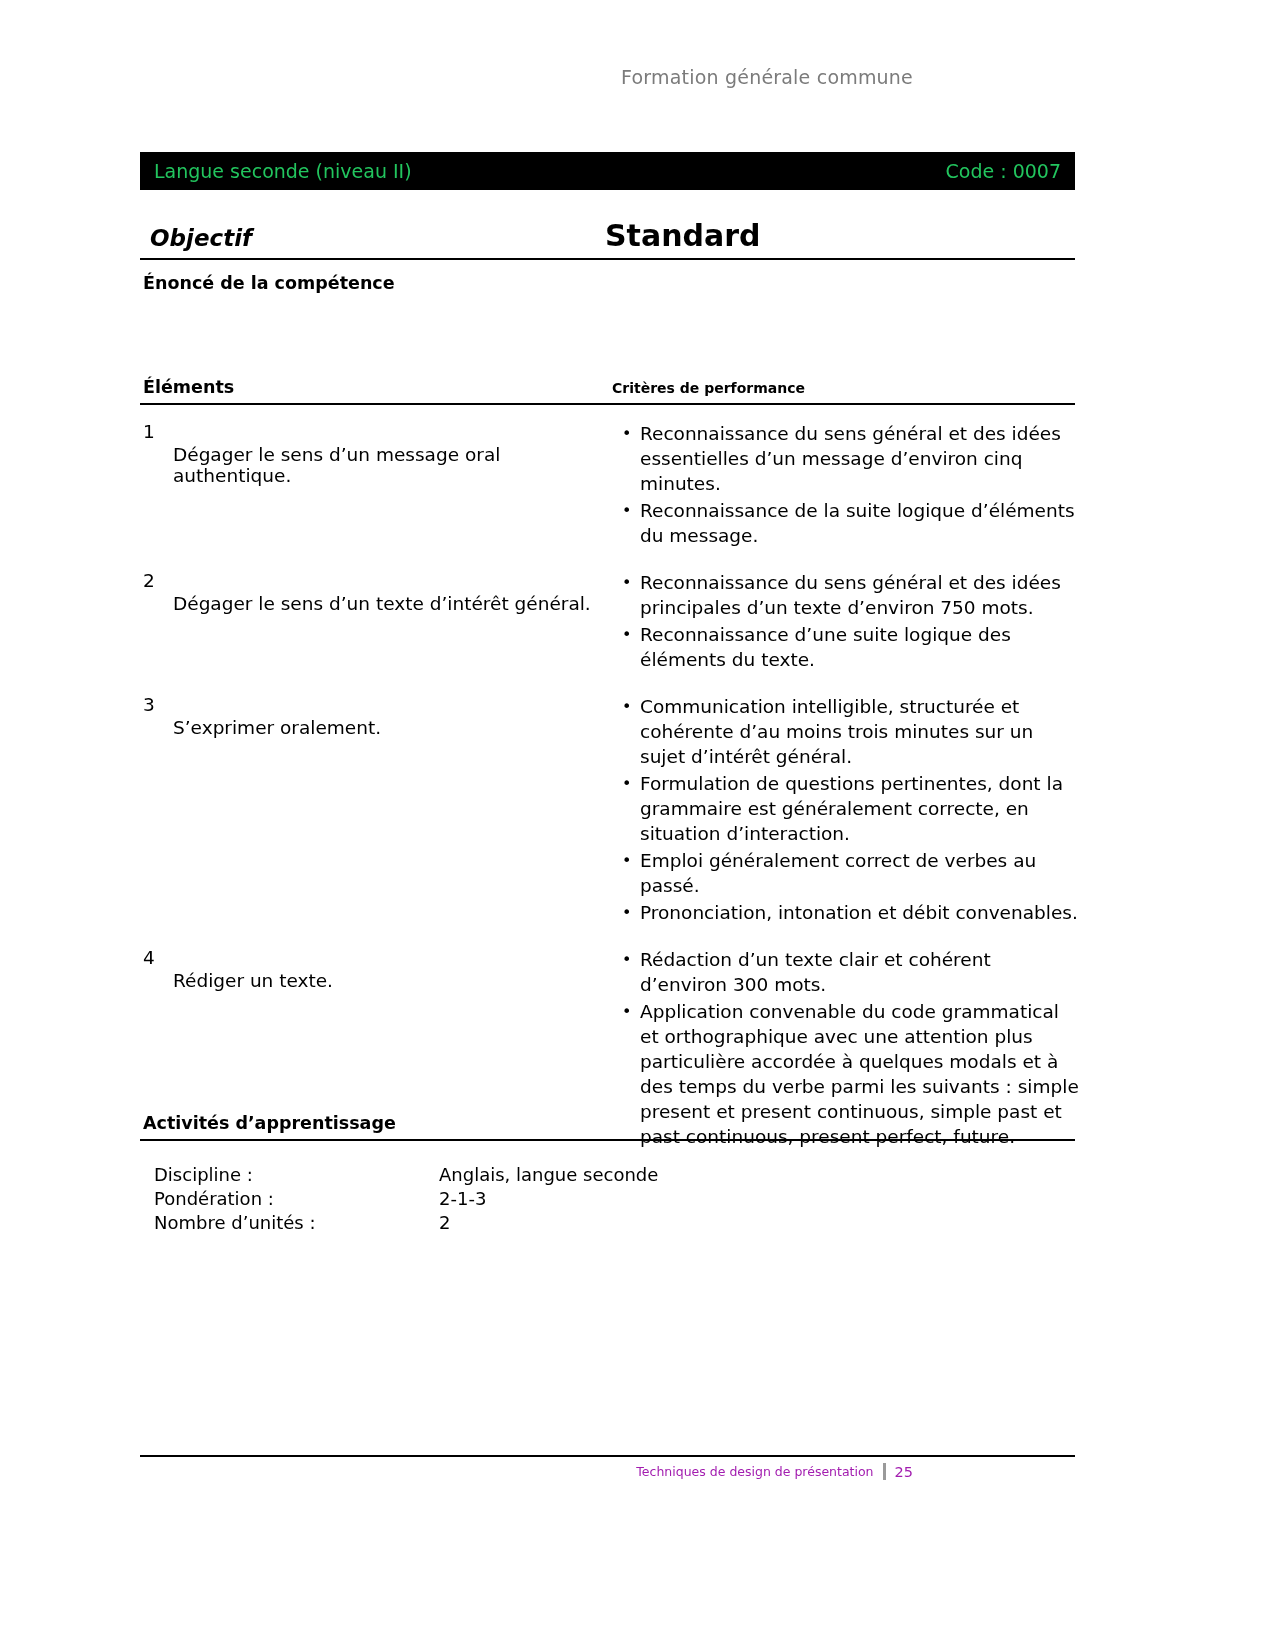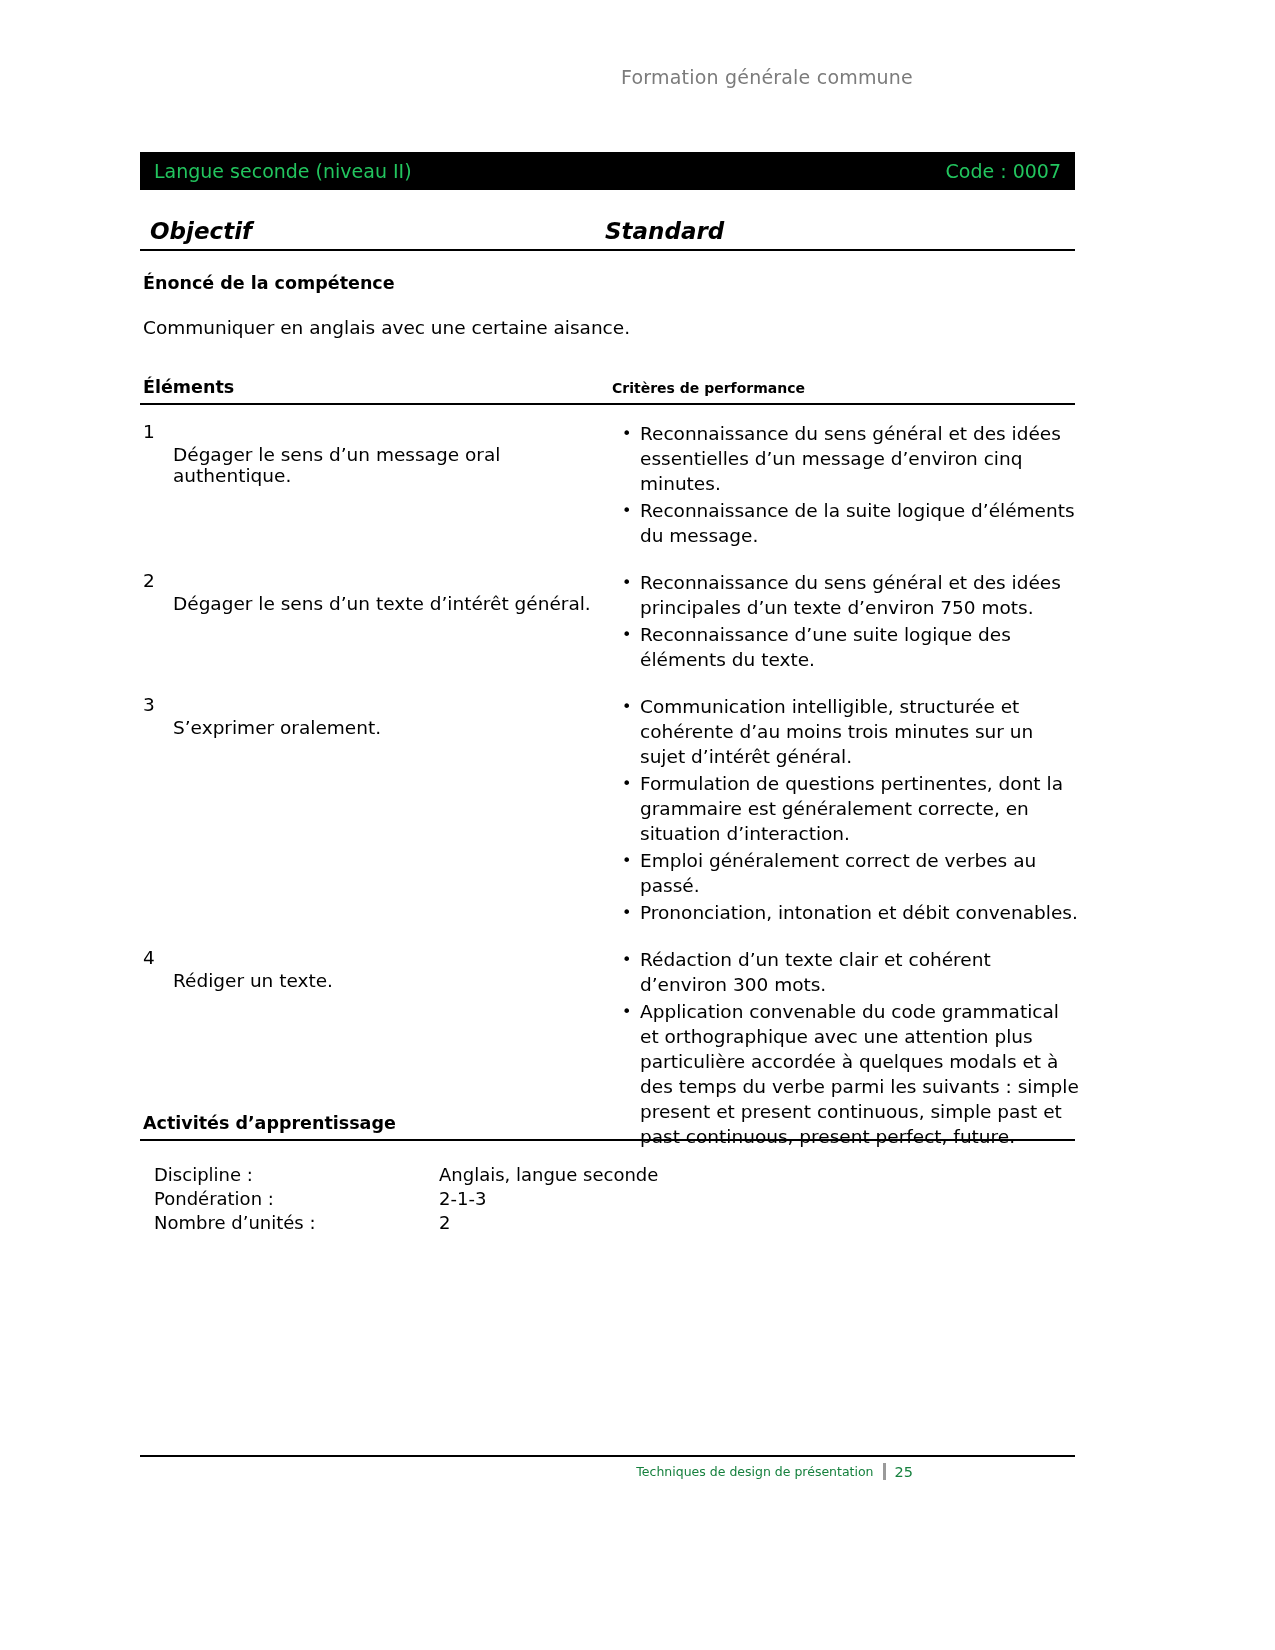--- a/index.html
+++ b/index.html
@@ -64,23 +64,22 @@
     display: inline-block;
     width: 465px;
     font-style: italic;
     font-weight: bold;
     font-size: 23px;
     padding-left: 10px;
     box-sizing: border-box;
   }
   .obj-std-row .std {
     display: inline-block;
-    font-style: italic;
-    font-weight: bold;
-    font-size: 23px;
+    font-weight: bold;
+    font-size: 30px;
   }
   
   .enonce-title {
     position: absolute;
     left: 143px;
     top: 273px;
     font-size: 17.5px;
     font-weight: bold;
   }
   .enonce-text {
@@ -197,21 +196,21 @@
     width: 935px;
     border-top: 2.5px solid #000;
   }
   .footer {
     position: absolute;
     right: 140px;
     top: 1463px;
     display: flex;
     align-items: center;
     font-size: 12.5px;
-    color: #15803d;
+    color: #a21caf;
   }
   .footer .sep {
     display: inline-block;
     width: 3px;
     height: 17px;
     background: #9a9a9a;
     margin: 0 9px;
   }
   .footer .pageno { font-size: 14.5px; }
 </style>
@@ -225,21 +224,20 @@
   <div class="title-bar">
     <span>Langue seconde (niveau II)</span>
     <span class="code">Code : 0007</span>
   </div>
 
   <div class="obj-std-row">
     <span class="obj">Objectif</span><span class="std">Standard</span>
   </div>
 
   <div class="enonce-title">Énoncé de la compétence</div>
-  <div class="enonce-text">Communiquer en anglais avec une certaine aisance.</div>
 
   <div class="cols-head">
     <span class="c1">Éléments</span><span class="c2">Critères de performance</span>
   </div>
 
   <div class="table">
 
     <div class="row">
       <div class="cell-left">
         <span class="num">1</span>

